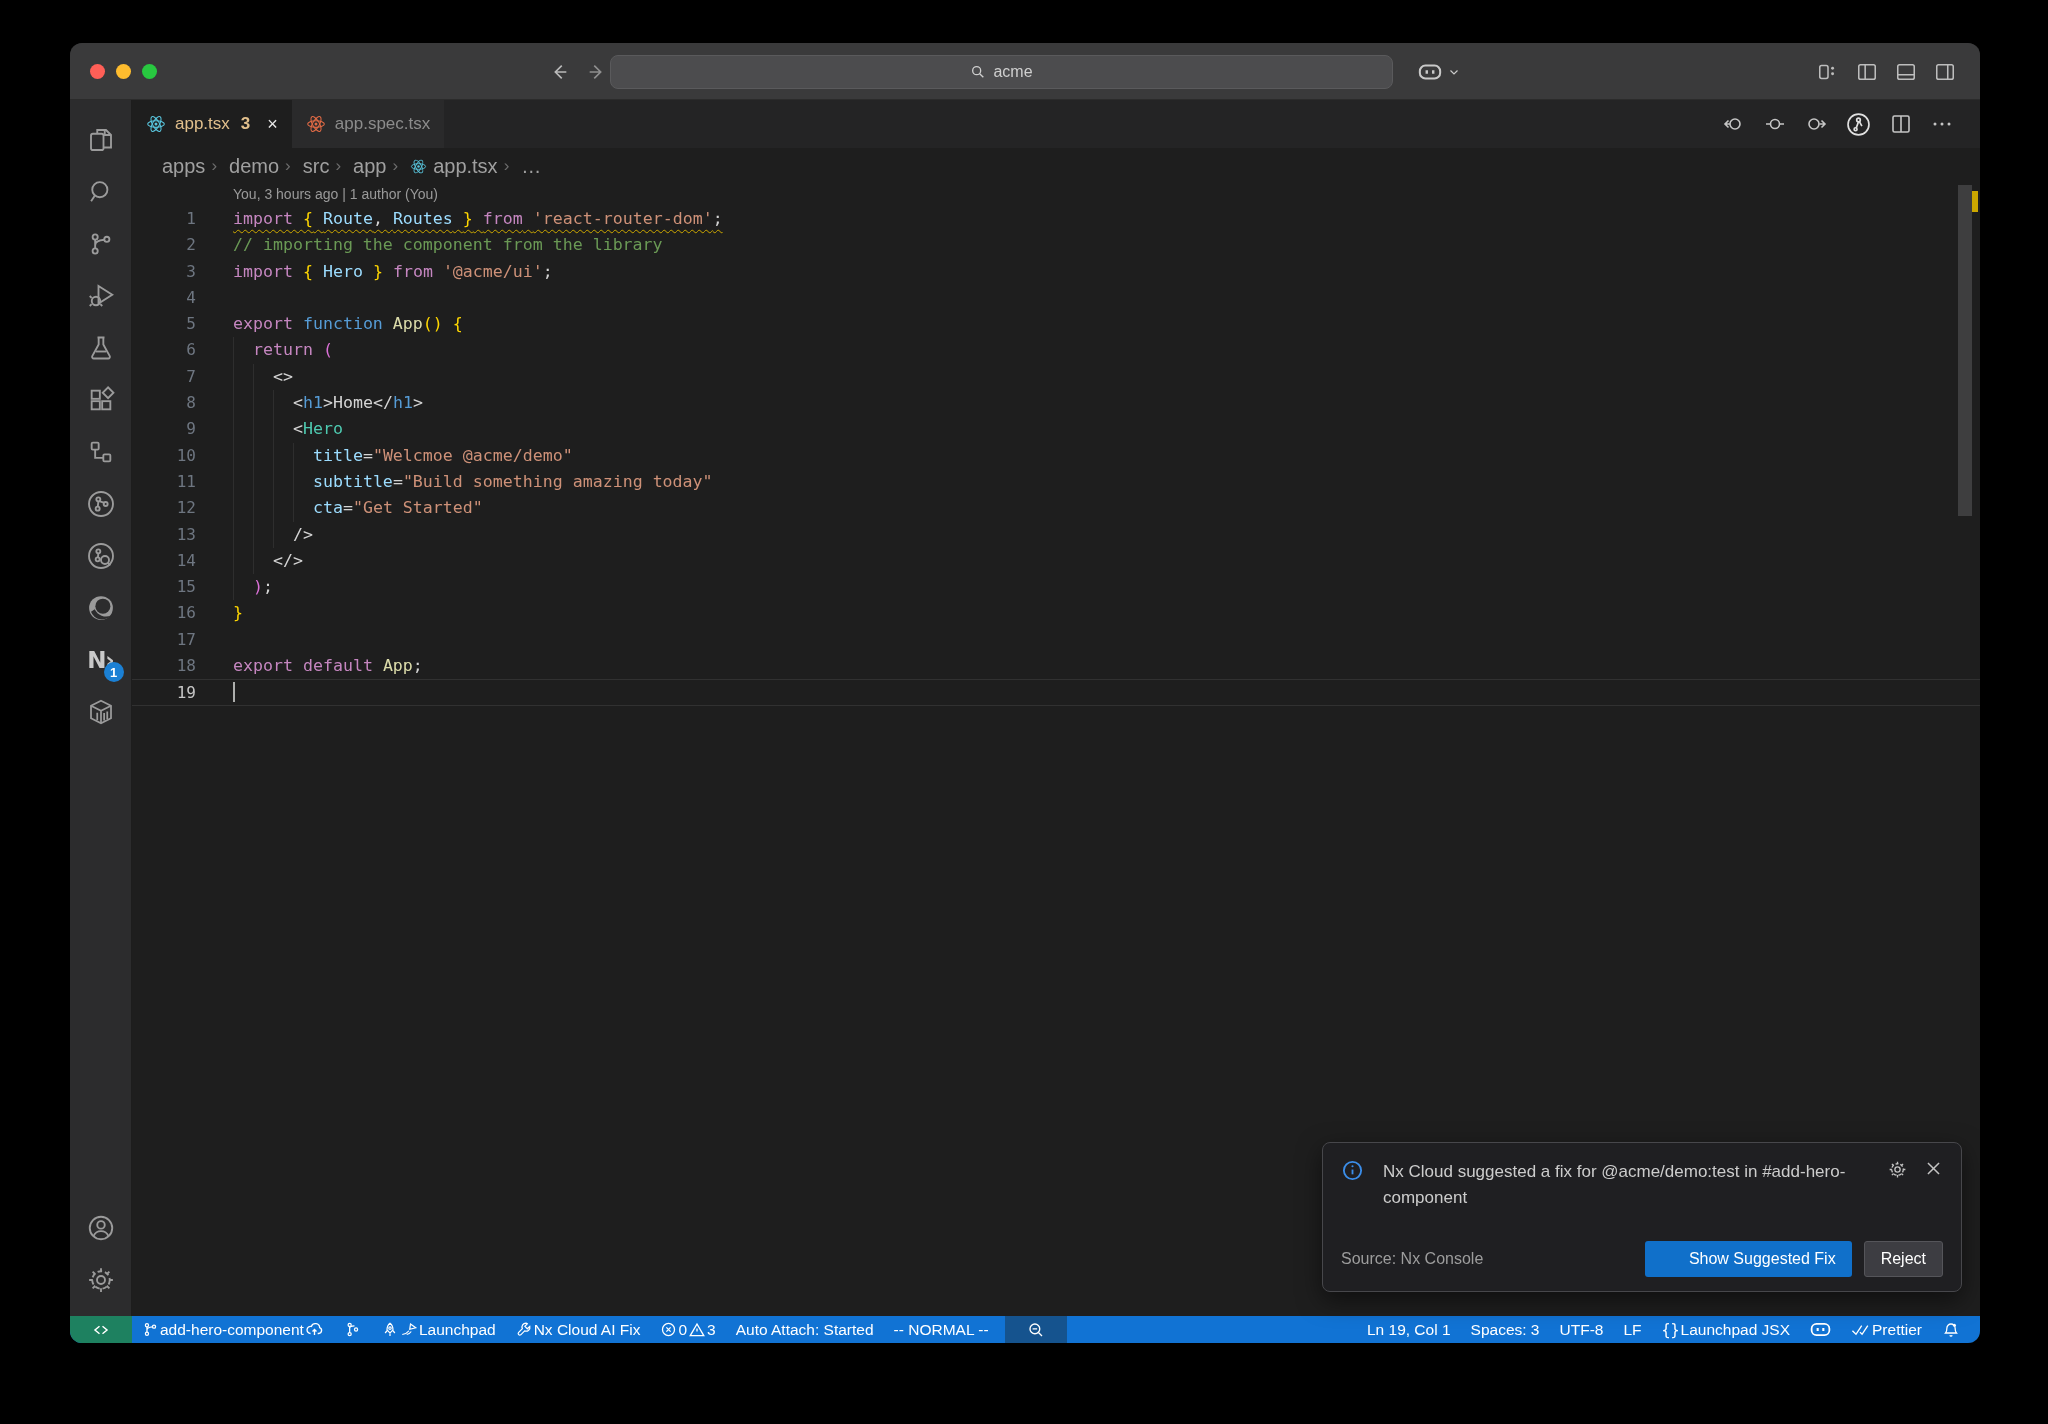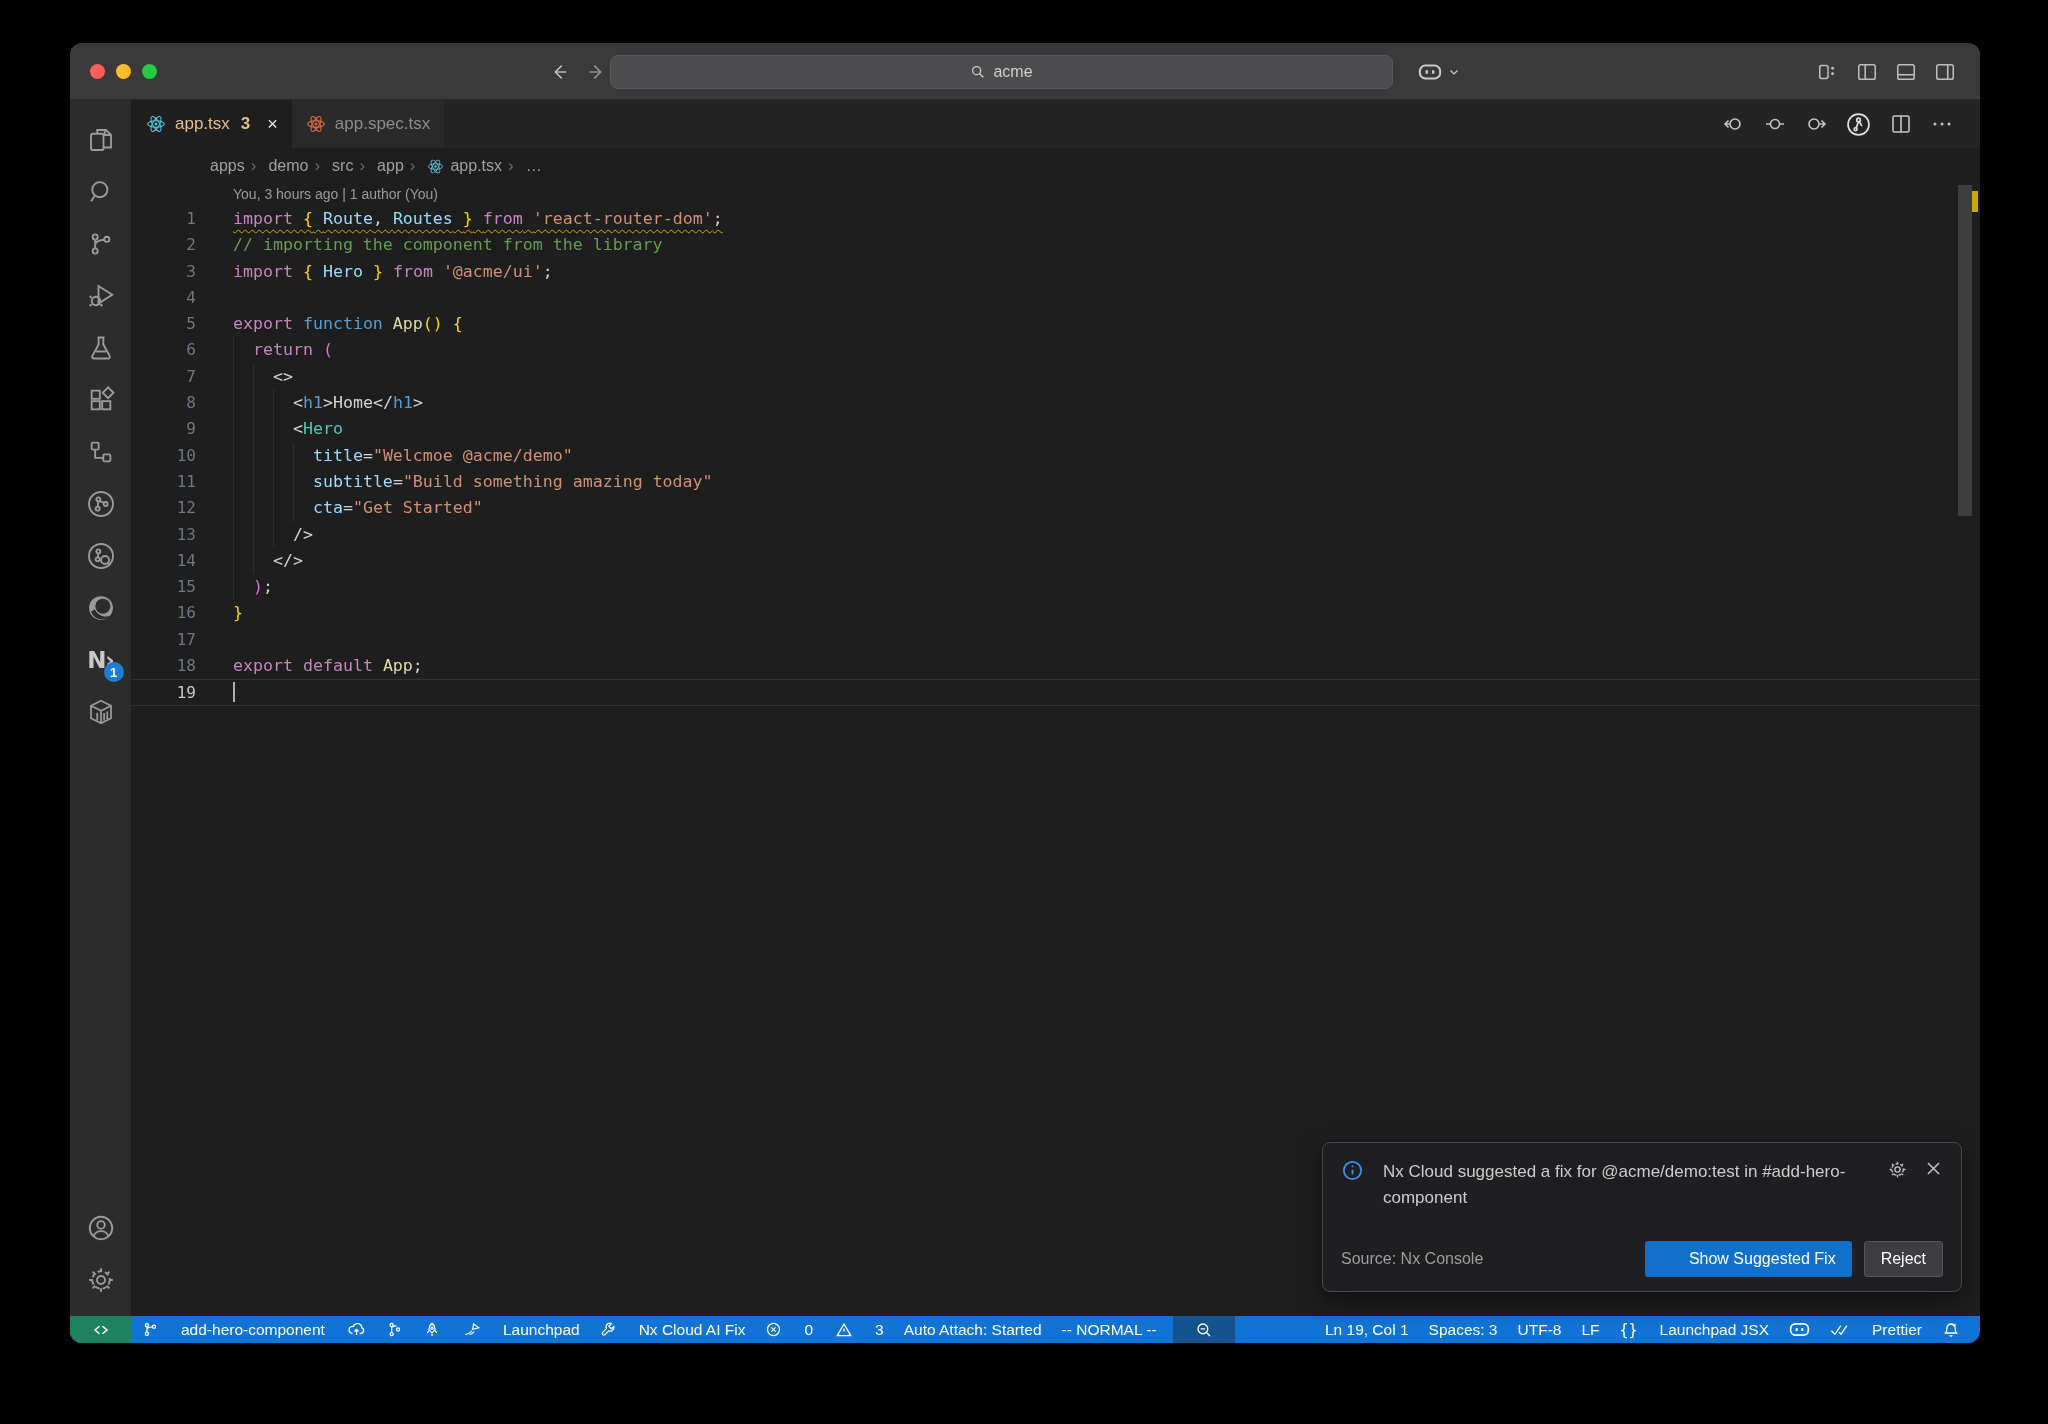--- a/index.html
+++ b/index.html
@@ -38,21 +38,21 @@
   .tab { display:flex; align-items:center; gap:9px; padding:0 14px; font-size:17px; }
   .tab.active { background:var(--c-editor); color:var(--c-modified); }
   .tab.active .tab-label, .tab.active .tab-badge { color:var(--c-modified); }
   .tab.inactive { background:#2a2a2b; color:#8c8c8c; }
   .tab-badge { font-weight:bold; margin-left:2px; }
   .tab-close { color:#e8e8e8; font-size:18px; margin-left:8px; }
   .editor-actions { margin-left:auto; display:flex; align-items:center; gap:17px; padding-right:26px; color:#c5c5c5; }
 
   
   .breadcrumb { height:36px; flex:0 0 36px; background:var(--c-editor); display:flex; align-items:center; padding-left:30px;
-    color:#a0a0a0; font-size:16px; gap:6px;margin-left:48px; }
+    color:#a0a0a0; font-size:20px; gap:6px; }
   .crumb { display:flex; align-items:center; gap:6px; }
   .crumb + .crumb::before { content:"\203A"; color:#6d6d6d; margin-right:6px; font-size:17px; }
 
   
   .editor { position:relative; flex:1; background:var(--c-editor); overflow:hidden;
     --ch:10px; --code-left:101px; font-family:"DejaVu Sans Mono", monospace; }
   .codelens { margin:2px 0 0 var(--code-left); color:#9a9a9a; font-size:14px; font-family:"Liberation Sans", sans-serif; height:20px; }
   .code-line { position:relative; height:26.3px; line-height:26.3px; font-size:16.6px; white-space:pre; }
   .code-line .ln { position:absolute; left:0; width:64px; text-align:right; color:#6e7681; font-size:16px; }
   .code-line .code-body { position:absolute; left:var(--code-left); }
@@ -78,21 +78,21 @@
   .toast-source { color:#9d9d9d; font-size:16px; }
   .toast-btns { margin-left:auto; display:flex; gap:12px; }
   .btn { height:36px; padding:0 16px; font-size:16px; display:flex; align-items:center; border-radius:3px; color:#fff; }
   .btn.primary { background:var(--c-button_primary);padding-left:44px; }
   .btn.secondary { background:var(--c-button_secondary); border:1px solid #55555a; }
 
   
   .statusbar { height:27px; flex:0 0 27px; background:var(--c-statusbar); color:#fff; display:flex; align-items:center;
     font-size:15.5px; }
   .sb-remote { width:62px; height:27px; background:var(--c-remote_green); display:flex; align-items:center; justify-content:center; }
-  .sb-item { display:flex; align-items:center; gap:22px; padding:0 10px; height:27px; white-space:nowrap; }
+  .sb-item { display:flex; align-items:center; gap:1px; padding:0 10px; height:27px; white-space:nowrap; }
   .sb-zoom { background:var(--c-statusbar_dark); width:62px; justify-content:center; margin-left:6px; }
   .sb-right { margin-left:auto; display:flex; align-items:center; padding-right:10px; }
   .sb-braces { font-family:"DejaVu Sans Mono", monospace; font-size:15px; }
 </style>
 </head>
 <body>
 
 <div class="window">
 
   <div class="titlebar">

